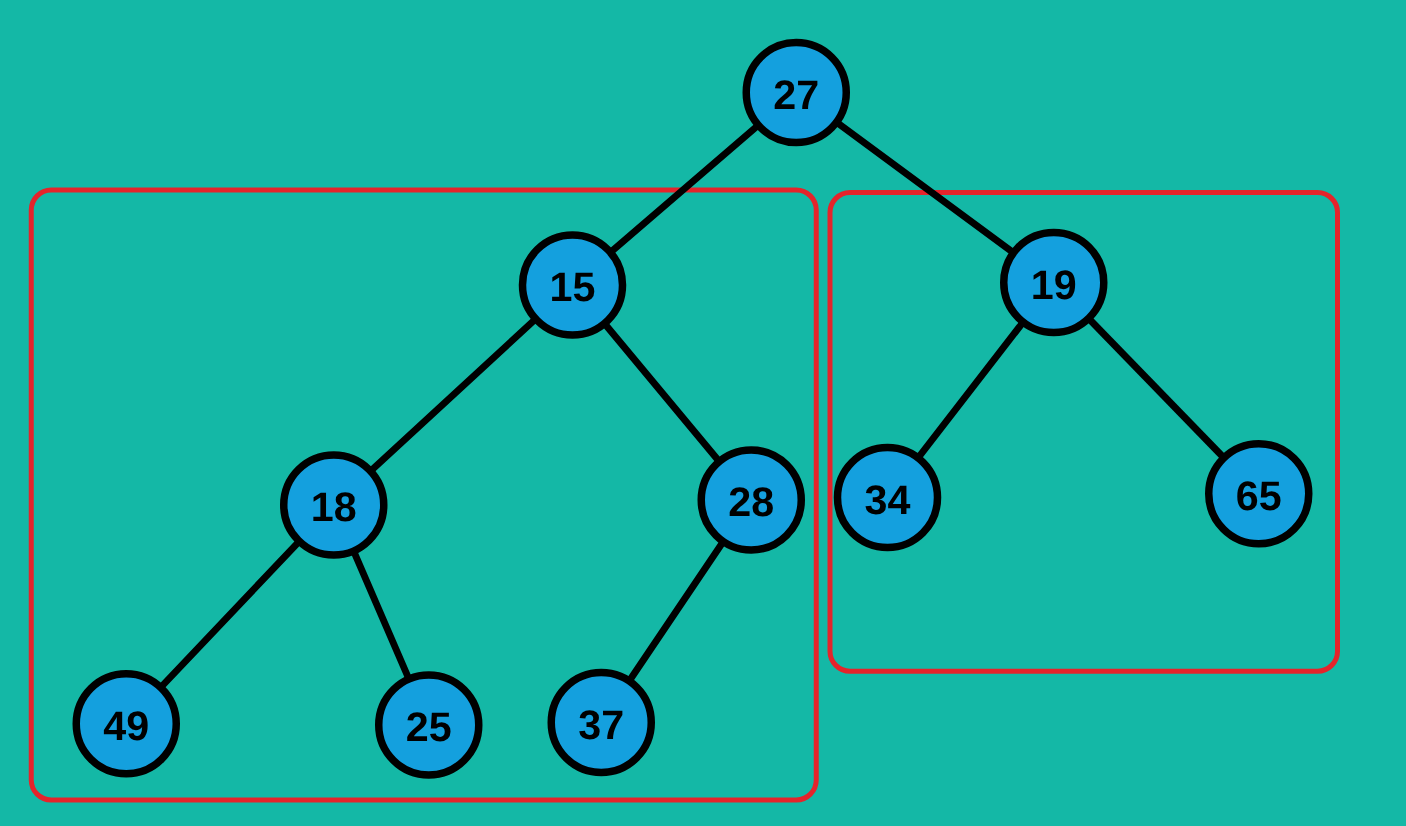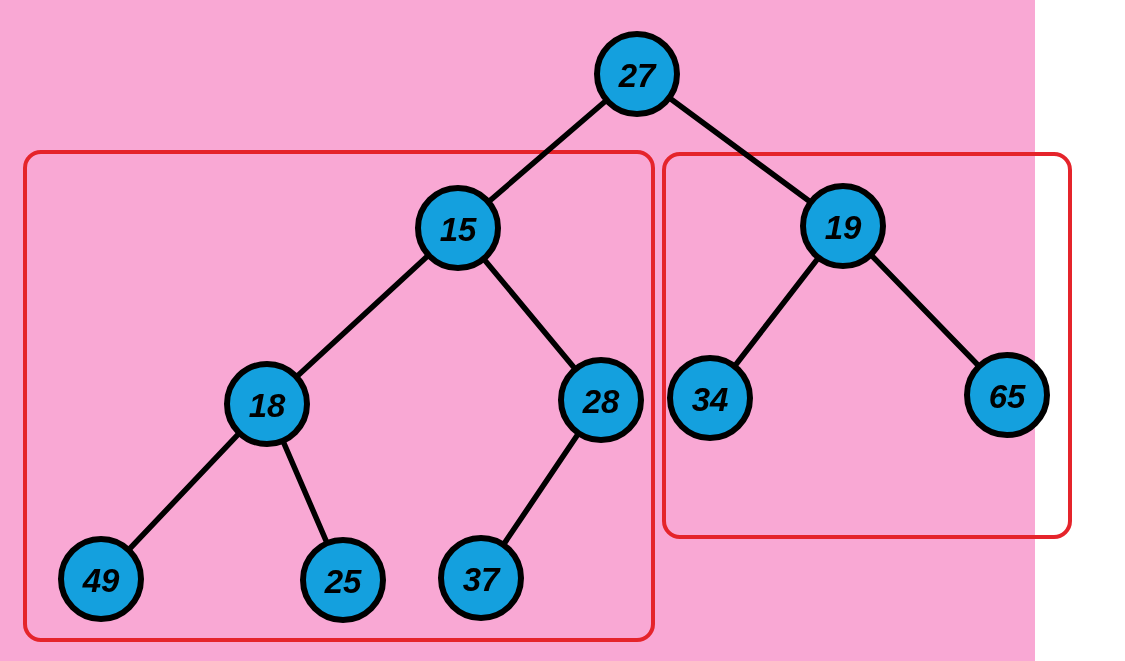--- a/index.html
+++ b/index.html
@@ -6,24 +6,23 @@
     margin: 0;
     padding: 0;
     background: #ffffff;
     width: 1125px;
     height: 661px;
     overflow: hidden;
     font-family: "Liberation Sans", sans-serif;
   }
   .stage {
     position: relative;
-    width: 1035px;
+    width: 1125px;
     height: 661px;
-    background: #f9a8d4;
-    font-style: italic;
+    background: #14b8a6;
   }
   svg { display: block; }
   .node-label {
     font-family: "Liberation Sans", sans-serif;
     font-weight: bold;
     user-select: none;
   }
 </style>
 </head>
 <body>

